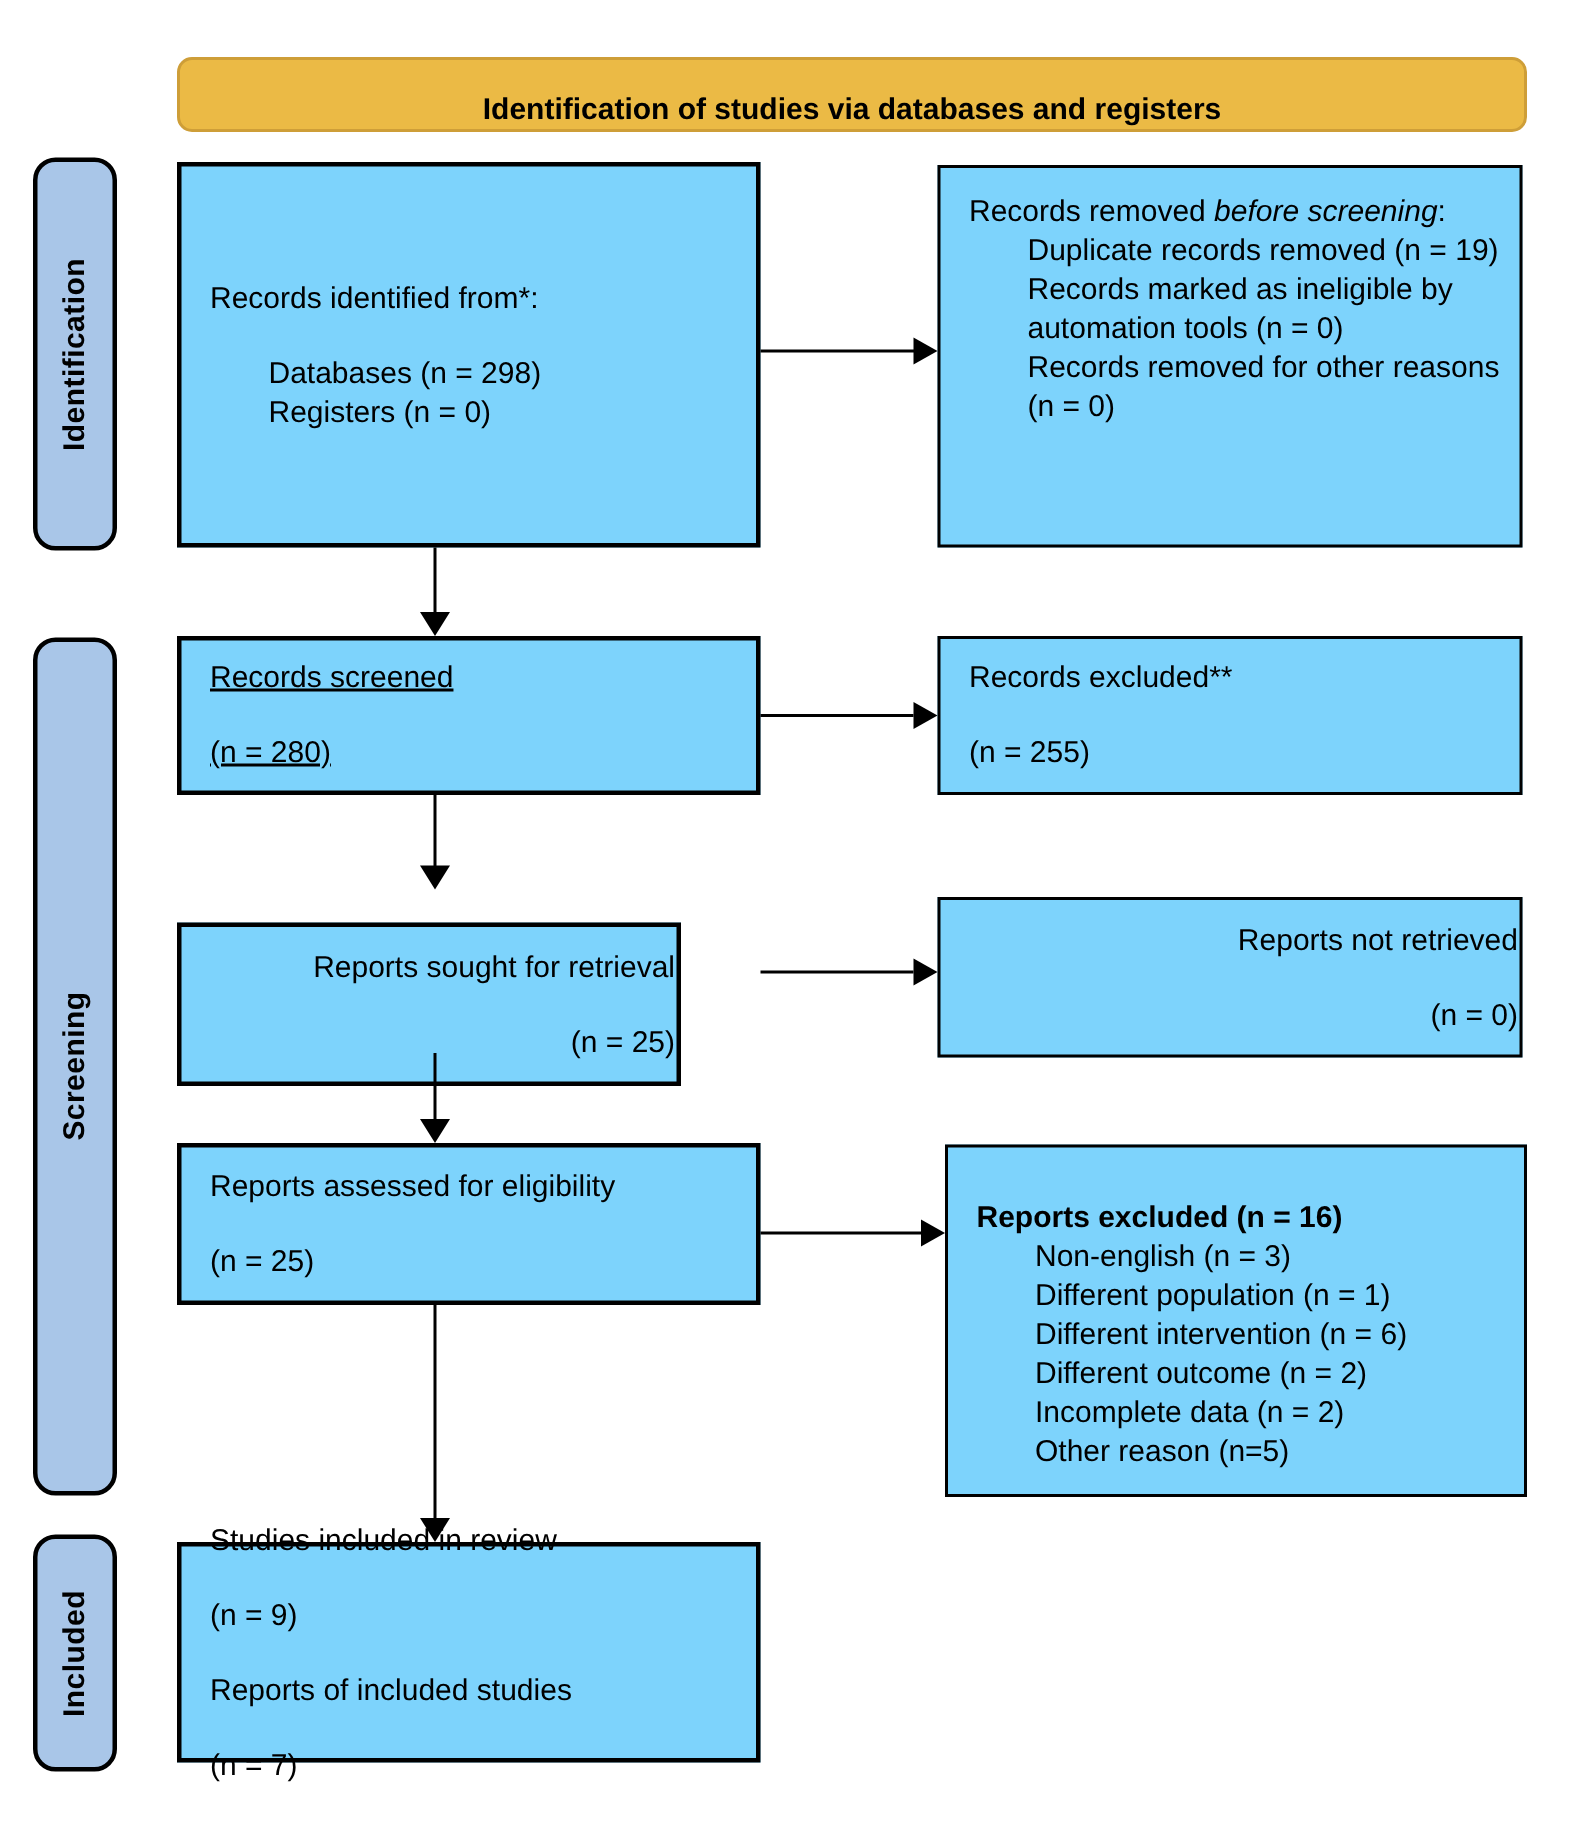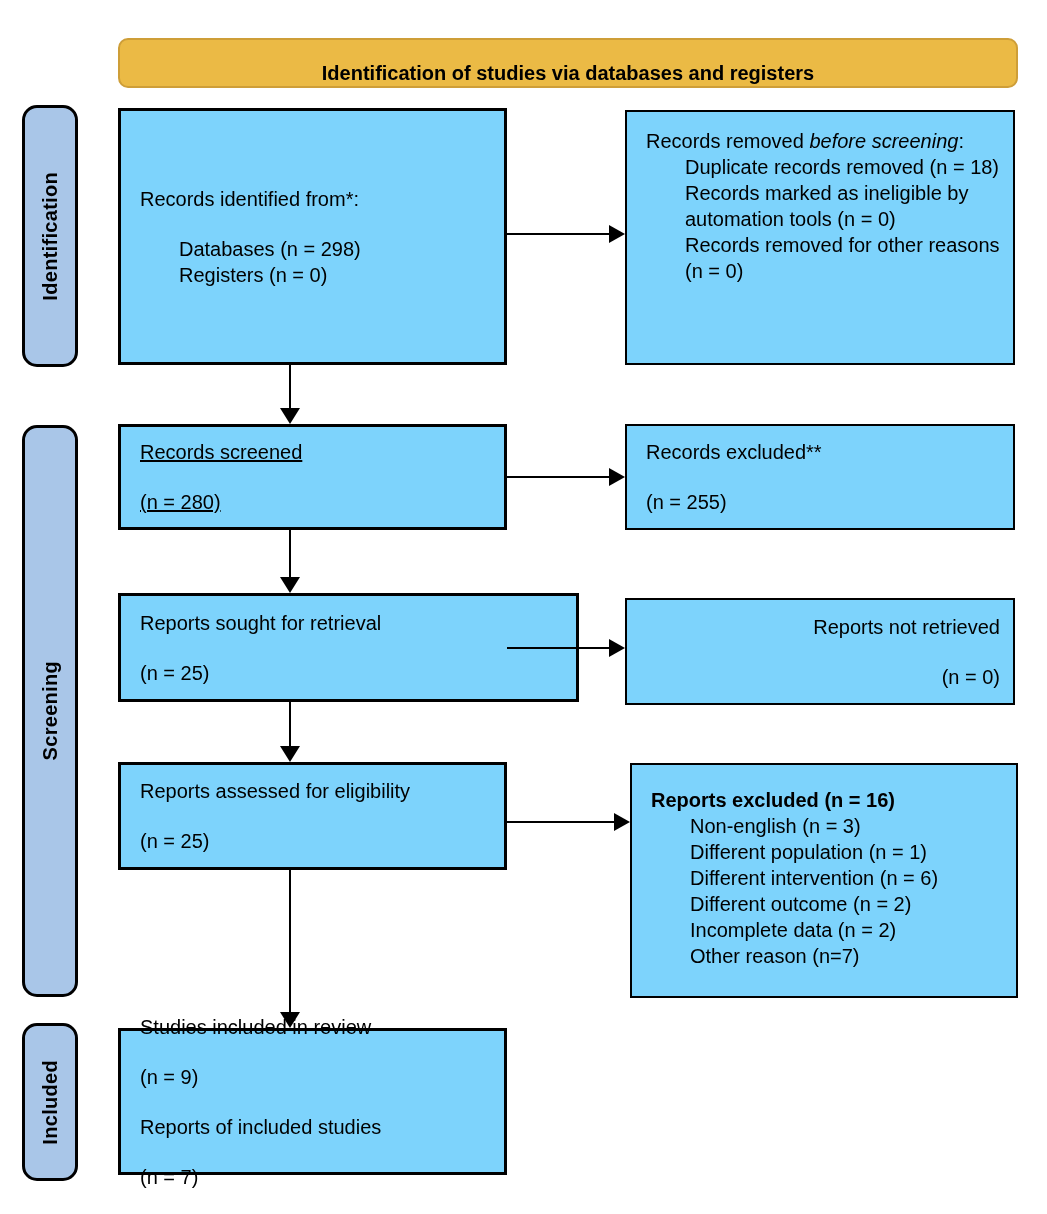--- a/index.html
+++ b/index.html
@@ -30,26 +30,26 @@
     writing-mode:vertical-rl;transform:rotate(180deg);
     font-weight:bold;font-size:20px;letter-spacing:.3px;white-space:nowrap;
   }
   .box{
     position:absolute;background:#7dd3fc;border:3px solid var(--line);
     box-sizing:border-box;
   }
   .box.b2{border-width:2px;}
   .inner-center{
     display:flex;flex-direction:column;justify-content:center;
-    height:100%;box-sizing:border-box;padding:0 13px 0 19px;gap:24px;
+    height:100%;box-sizing:border-box;padding:0 1px 0 19px;gap:24px;
   }
   .inner-top{
     box-sizing:border-box;padding:16px 12px 0 19px;
   }
-  .inner-top.pt24{padding-top:22px;}
+  .inner-top.pt24{padding-top:34px;}
   .indent{margin-left:39px;}
   .it{font-style:italic;}
   .bold{font-weight:bold;}
   .hline{position:absolute;height:2px;background:var(--line);}
   .vline{position:absolute;width:2px;background:var(--line);}
   .head-right{
     position:absolute;width:0;height:0;
     border-top:9px solid transparent;border-bottom:9px solid transparent;
     border-left:16px solid var(--line);
   }
@@ -85,42 +85,42 @@
         <div>Databases (n = 298)</div>
         <div>Registers (n = 0)</div>
       </div>
     </div>
   </div>
 
   <div class="box b2" style="left:625px;top:110px;width:390px;height:255px;">
     <div class="inner-top">
       <div><span>Records removed </span><span class="it">before screening</span><span>:</span></div>
       <div class="indent">
-        <div>Duplicate records removed (n = 18)</div>
+        <div>Duplicate records removed (n = 19)</div>
         <div>Records marked as ineligible by automation tools (n = 0)</div>
         <div>Records removed for other reasons (n = 0)</div>
       </div>
     </div>
   </div>
 
   <div class="box" style="left:118px;top:424px;width:389px;height:106px;text-decoration:underline;">
     <div class="inner-center">
       <div>Records screened</div>
       <div>(n = 280)</div>
     </div>
   </div>
 
   <div class="box b2" style="left:625px;top:424px;width:390px;height:106px;">
     <div class="inner-center">
       <div>Records excluded**</div>
       <div>(n = 255)</div>
     </div>
   </div>
 
-  <div class="box" style="left:118px;top:593px;width:461px;height:109px;">
+  <div class="box" style="left:118px;top:615px;width:336px;height:109px;text-align:right;">
     <div class="inner-center">
       <div>Reports sought for retrieval</div>
       <div>(n = 25)</div>
     </div>
   </div>
 
   <div class="box b2" style="left:625px;top:598px;width:390px;height:107px;text-align:right;">
     <div class="inner-center">
       <div>Reports not retrieved</div>
       <div>(n = 0)</div>
@@ -136,21 +136,21 @@
 
   <div class="box b2" style="left:630px;top:763px;width:388px;height:235px;">
     <div class="inner-top pt24">
       <div class="bold">Reports excluded (n = 16)</div>
       <div class="indent">
         <div>Non-english (n = 3)</div>
         <div>Different population (n = 1)</div>
         <div>Different intervention (n = 6)</div>
         <div>Different outcome (n = 2)</div>
         <div>Incomplete data (n = 2)</div>
-        <div>Other reason (n=7)</div>
+        <div>Other reason (n=5)</div>
       </div>
     </div>
   </div>
 
   <div class="box" style="left:118px;top:1028px;width:389px;height:147px;">
     <div class="inner-center">
       <div>Studies included in review</div>
       <div>(n = 9)</div>
       <div>Reports of included studies</div>
       <div>(n = 7)</div>

